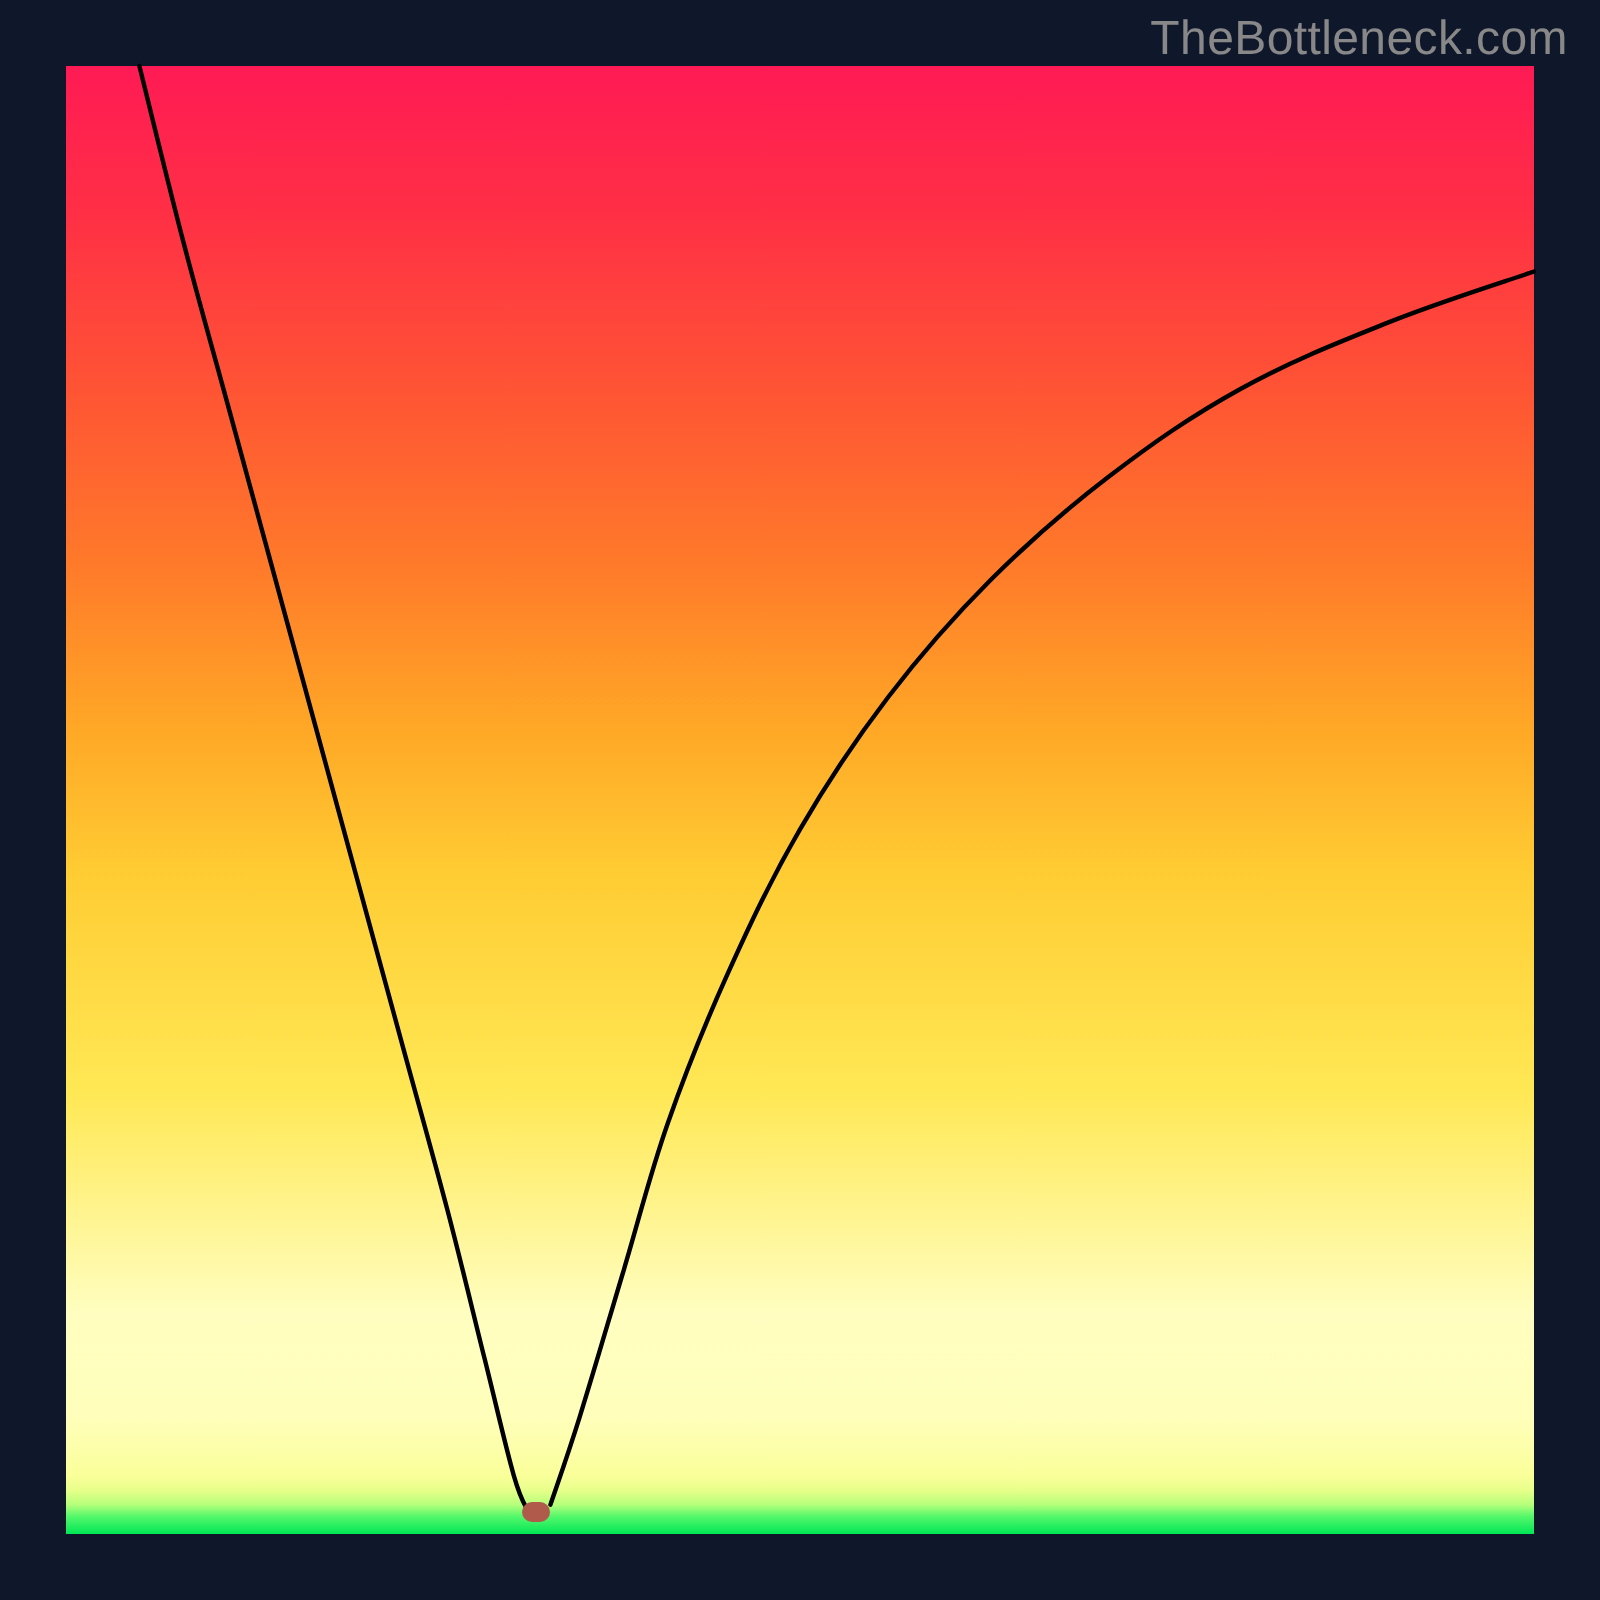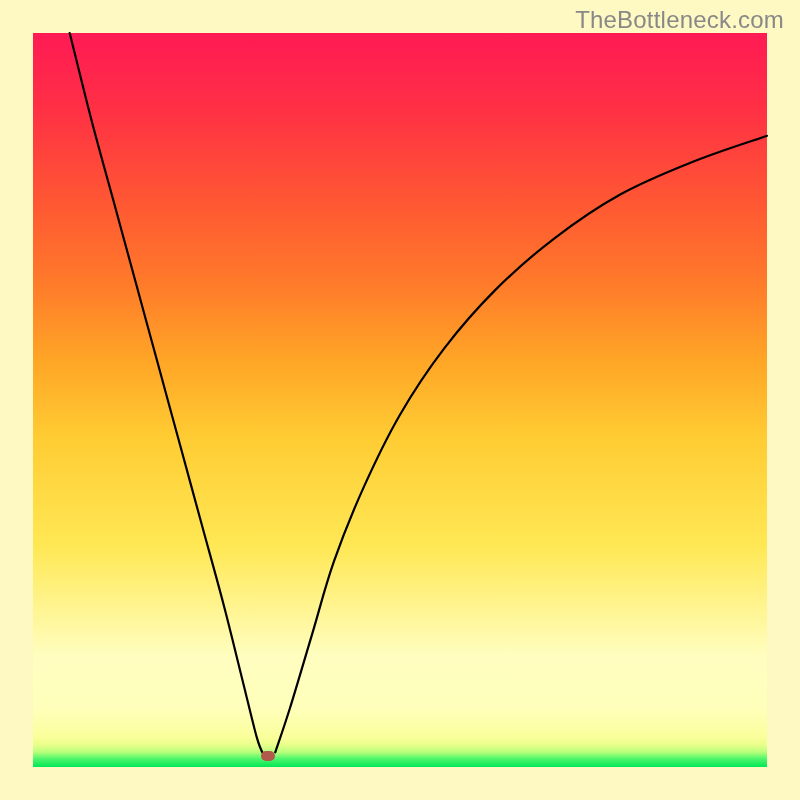--- a/index.html
+++ b/index.html
@@ -9,21 +9,21 @@
     height: 800px;
     background: #000;
     overflow: hidden;
     font-family: Arial, Helvetica, sans-serif;
   }
   .frame {
     position: absolute;
     top: 0; left: 0;
     width: 800px;
     height: 800px;
-    background: #fef9c3;
+    background: #0f172a;
   }
   .plot-area {
     position: absolute;
     top: 33px;
     left: 33px;
     width: 734px;
     height: 734px;
   }
   .gradient {
     position: absolute;

